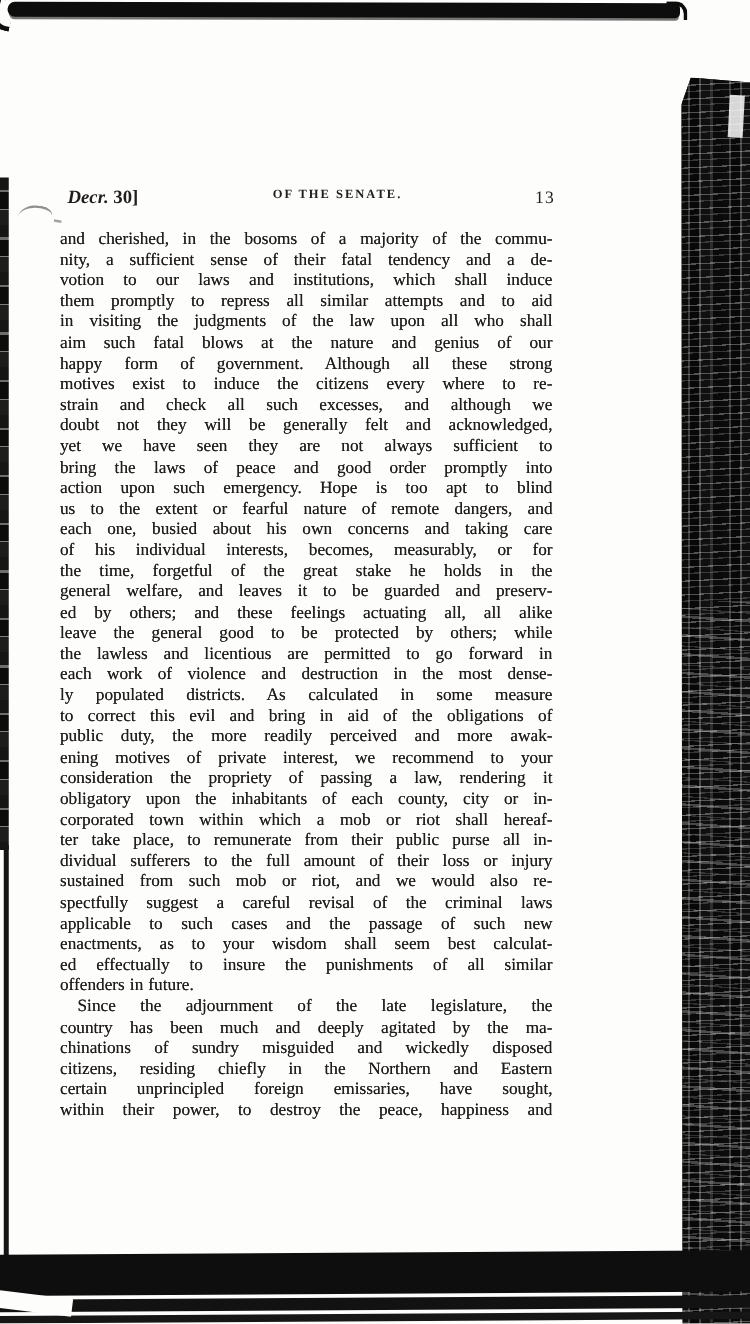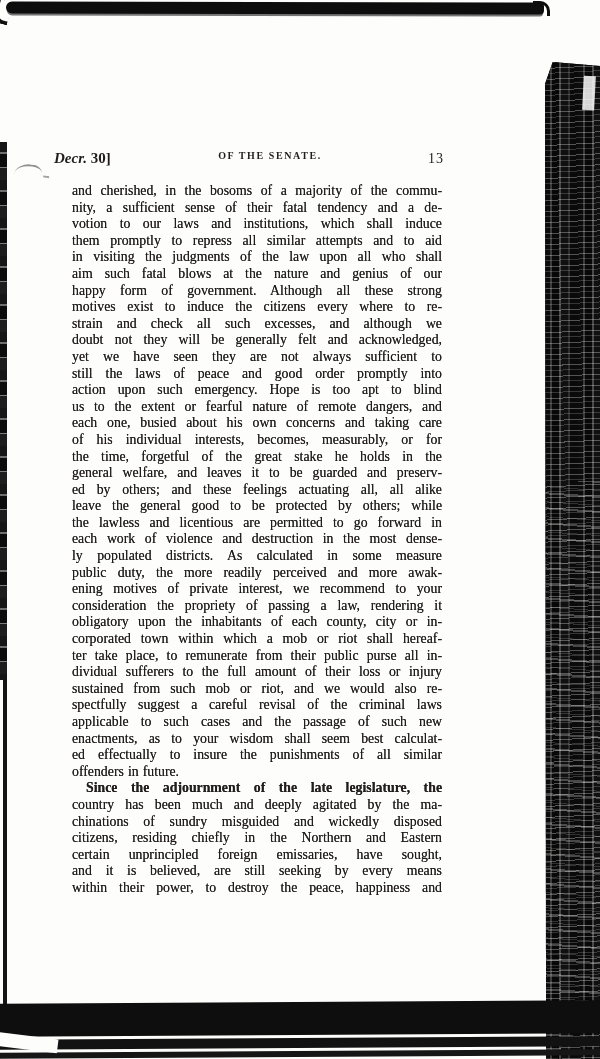--- a/index.html
+++ b/index.html
@@ -80,23 +80,23 @@
   .header .h-center{ position:absolute; left:calc(50% + 24px); top:0; transform:translateX(-50%);
                      font-size:10px; font-weight:bold; letter-spacing:1.6px; white-space:nowrap; }
   .header .h-right { position:absolute; right:0; top:1px; font-size:14px; letter-spacing:1px; }
 
   .textcol {
     position:absolute; left:48px; top:183px; width:394px;
     font-size:13.8px; line-height:16.6px; color:#201d1b;
     text-shadow:0 0 0.4px rgba(32,29,27,0.85);
     word-spacing:0.6px;
   }
-  .line { text-align:justify; text-align-last:justify;margin-left:24px; }
+  .line { text-align:justify; text-align-last:justify; }
   .line.short { text-align-last:left; }
-  .line.indent { text-indent:14px;font-weight:bold; }
+  .line.indent { text-indent:14px; }
 </style>
 </head>
 <body>
 
 <div id="page">
 
   <div class="top-band"></div>
   <div class="top-hook"></div>
   <div class="top-left-arc"></div>
   <div class="left-strip"></div>
@@ -123,47 +123,47 @@
       <div class="line">nity, a sufficient sense of their fatal tendency and a de-</div>
       <div class="line">votion to our laws and institutions, which shall induce</div>
       <div class="line">them promptly to repress all similar attempts and to aid</div>
       <div class="line">in visiting the judgments of the law upon all who shall</div>
       <div class="line">aim such fatal blows at the nature and genius of our</div>
       <div class="line">happy form of government. Although all these strong</div>
       <div class="line">motives exist to induce the citizens every where to re-</div>
       <div class="line">strain and check all such excesses, and although we</div>
       <div class="line">doubt not they will be generally felt and acknowledged,</div>
       <div class="line">yet we have seen they are not always sufficient to</div>
-      <div class="line">still the laws of peace and good order promptly into</div>
+      <div class="line">bring the laws of peace and good order promptly into</div>
       <div class="line">action upon such emergency. Hope is too apt to blind</div>
       <div class="line">us to the extent or fearful nature of remote dangers, and</div>
       <div class="line">each one, busied about his own concerns and taking care</div>
       <div class="line">of his individual interests, becomes, measurably, or for</div>
       <div class="line">the time, forgetful of the great stake he holds in the</div>
       <div class="line">general welfare, and leaves it to be guarded and preserv-</div>
       <div class="line">ed by others; and these feelings actuating all, all alike</div>
       <div class="line">leave the general good to be protected by others; while</div>
       <div class="line">the lawless and licentious are permitted to go forward in</div>
       <div class="line">each work of violence and destruction in the most dense-</div>
       <div class="line">ly populated districts. As calculated in some measure</div>
+      <div class="line">to correct this evil and bring in aid of the obligations of</div>
       <div class="line">public duty, the more readily perceived and more awak-</div>
       <div class="line">ening motives of private interest, we recommend to your</div>
       <div class="line">consideration the propriety of passing a law, rendering it</div>
       <div class="line">obligatory upon the inhabitants of each county, city or in-</div>
       <div class="line">corporated town within which a mob or riot shall hereaf-</div>
       <div class="line">ter take place, to remunerate from their public purse all in-</div>
       <div class="line">dividual sufferers to the full amount of their loss or injury</div>
       <div class="line">sustained from such mob or riot, and we would also re-</div>
       <div class="line">spectfully suggest a careful revisal of the criminal laws</div>
       <div class="line">applicable to such cases and the passage of such new</div>
       <div class="line">enactments, as to your wisdom shall seem best calculat-</div>
       <div class="line">ed effectually to insure the punishments of all similar</div>
       <div class="line short">offenders in future.</div>
       <div class="line indent">Since the adjournment of the late legislature, the</div>
       <div class="line">country has been much and deeply agitated by the ma-</div>
       <div class="line">chinations of sundry misguided and wickedly disposed</div>
       <div class="line">citizens, residing chiefly in the Northern and Eastern</div>
       <div class="line">certain unprincipled foreign emissaries, have sought,</div>
-      <div class="line">and it is believed, are still seeking by every means</div>
       <div class="line">within their power, to destroy the peace, happiness and</div>
     </div>
 
 </div>
 
 </body></html>

